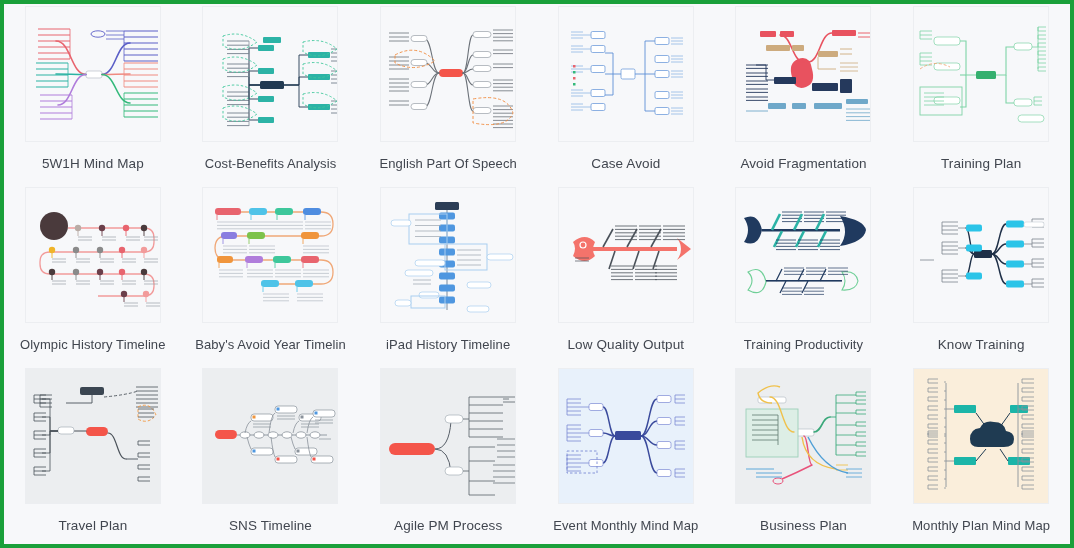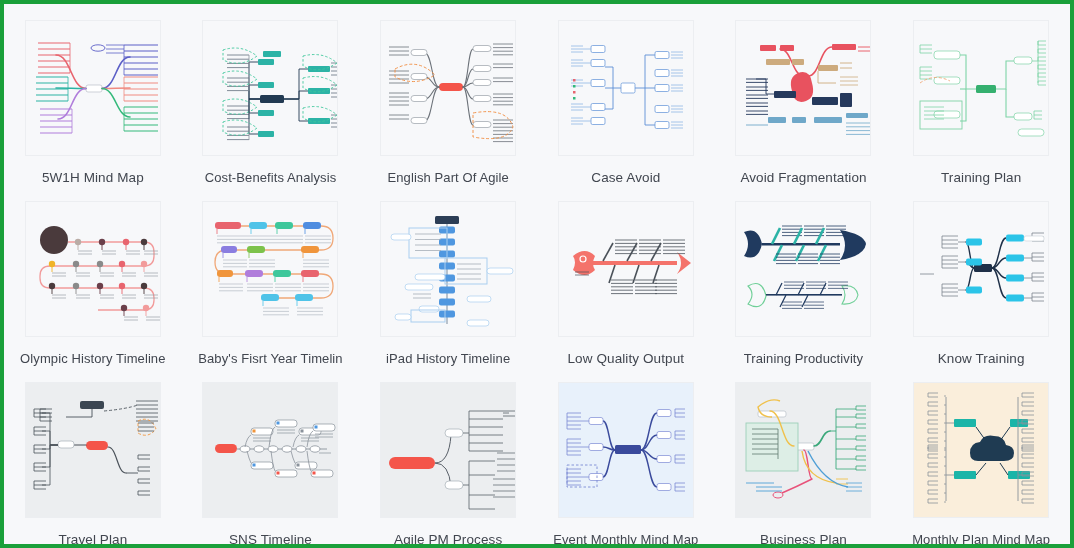--- a/index.html
+++ b/index.html
@@ -23,21 +23,21 @@
     grid-template-rows:repeat(3,181px);
     width:1066px;
     box-sizing:border-box;
   }
   .card{
     position:relative;
     display:flex;
     flex-direction:column;
     align-items:center;
     justify-content:flex-start;
-    padding-top:16px;
+    padding-top:2px;
     box-sizing:border-box;
     cursor:pointer;
   }
   .thumb{
     width:136px;height:136px;
     box-sizing:border-box;
     border:1px solid #eceef1;
     background:#f7f8fa;
     display:block;
     position:relative;
@@ -230,21 +230,21 @@
             <line x1="112" y1="102.6" x2="132" y2="102.6" stroke="#6b7178" stroke-width="0.8"></line>
             <line x1="112" y1="106.2" x2="132" y2="106.2" stroke="#6b7178" stroke-width="0.8"></line>
             <line x1="112" y1="109.8" x2="132" y2="109.8" stroke="#6b7178" stroke-width="0.8"></line>
             <line x1="112" y1="113.4" x2="132" y2="113.4" stroke="#6b7178" stroke-width="0.8"></line>
             <line x1="112" y1="117" x2="132" y2="117" stroke="#6b7178" stroke-width="0.8"></line>
             <line x1="112" y1="120.6" x2="132" y2="120.6" stroke="#6b7178" stroke-width="0.8"></line>
             <path d="M14 48 q 22 -12 40 6 q -20 12 -40 2 z" fill="none" stroke="#f08a3c" stroke-width="0.9" stroke-dasharray="3 2"></path>
             <path d="M92 92 q 34 -6 40 14 q -6 16 -40 10 z" fill="none" stroke="#f08a3c" stroke-width="0.9" stroke-dasharray="3 2"></path>
           </svg>
         </div>
-        <div class="caption">English Part Of Agile</div>
+        <div class="caption">English Part Of Speech</div>
       </div>
       <div class="card">
         <div class="thumb" style="background: rgb(247, 248, 250);">
           <svg viewBox="0 0 136 136" xmlns="http://www.w3.org/2000/svg">
             <rect x="62" y="62" width="14" height="10" rx="1.5" fill="#fff" stroke="#5b8fd6" stroke-width="0.7"></rect>
             <path d="M62 67 H54 V46 H46" stroke="#5b8fd6" stroke-width="0.9" fill="none"></path>
             <path d="M54 67 H46" stroke="#5b8fd6" stroke-width="0.9" fill="none"></path>
             <path d="M54 67 V88 H46" stroke="#5b8fd6" stroke-width="0.9" fill="none"></path>
             <rect x="32" y="24.5" width="14" height="7" rx="1.5" fill="#fff" stroke="#5b8fd6" stroke-width="0.7"></rect>
             <path d="M32 28 H24" stroke="#8fb6e5" stroke-width="0.8" fill="none"></path>
@@ -543,21 +543,21 @@
             <line x1="60" y1="106" x2="86" y2="106" stroke="#b5bcc4" stroke-width="0.7"></line>
             <line x1="60" y1="109.4" x2="86" y2="109.4" stroke="#b5bcc4" stroke-width="0.7"></line>
             <line x1="60" y1="112.8" x2="86" y2="112.8" stroke="#b5bcc4" stroke-width="0.7"></line>
             <rect x="92" y="92" width="18" height="7" rx="3" fill="#4fc3e8" stroke="none" stroke-width="0.7"></rect>
             <path d="M94 99 V104" stroke="#4fc3e8" stroke-width="0.8"></path>
             <line x1="94" y1="106" x2="120" y2="106" stroke="#b5bcc4" stroke-width="0.7"></line>
             <line x1="94" y1="109.4" x2="120" y2="109.4" stroke="#b5bcc4" stroke-width="0.7"></line>
             <line x1="94" y1="112.8" x2="120" y2="112.8" stroke="#b5bcc4" stroke-width="0.7"></line>
           </svg>
         </div>
-        <div class="caption">Baby's Fisrt Year Timelin</div>
+        <div class="caption">Baby's Avoid Year Timelin</div>
       </div>
       <div class="card long">
         <div class="thumb" style="background: rgb(247, 248, 250);">
           <svg viewBox="0 0 136 136" xmlns="http://www.w3.org/2000/svg">
             <rect x="54" y="14" width="24" height="8" rx="1.5" fill="#2c3e56" stroke="none" stroke-width="0.7"></rect>
             <path d="M66 22 V122" stroke="#b9c2cc" stroke-width="2"></path>
             <rect x="58" y="24.5" width="16" height="7" rx="2" fill="#4f97e0" stroke="none" stroke-width="0.7"></rect>
             <rect x="58" y="36.5" width="16" height="7" rx="2" fill="#4f97e0" stroke="none" stroke-width="0.7"></rect>
             <rect x="58" y="48.5" width="16" height="7" rx="2" fill="#4f97e0" stroke="none" stroke-width="0.7"></rect>
             <rect x="58" y="60.5" width="16" height="7" rx="2" fill="#4f97e0" stroke="none" stroke-width="0.7"></rect>

